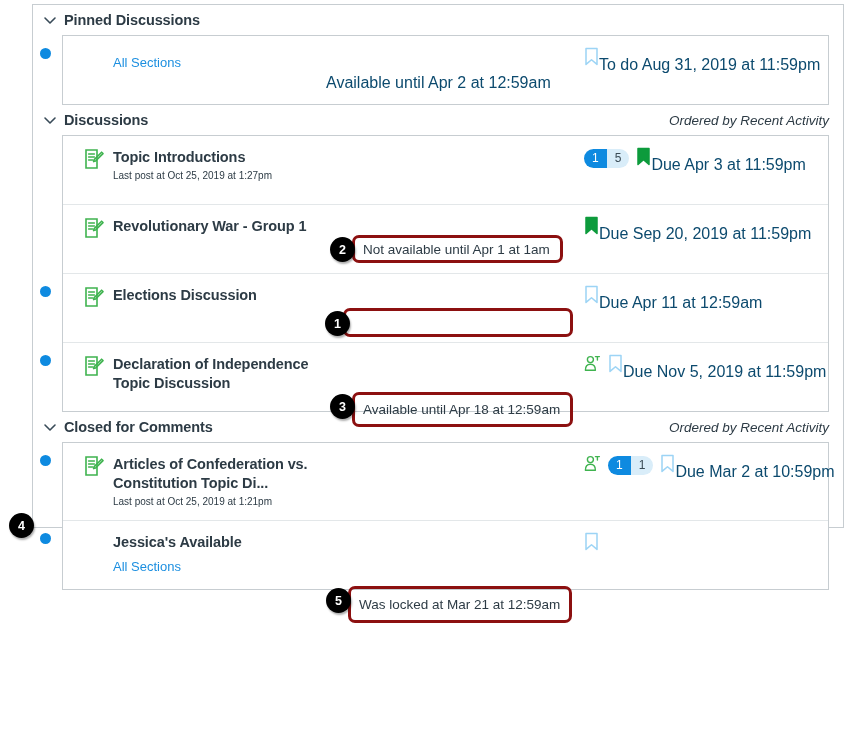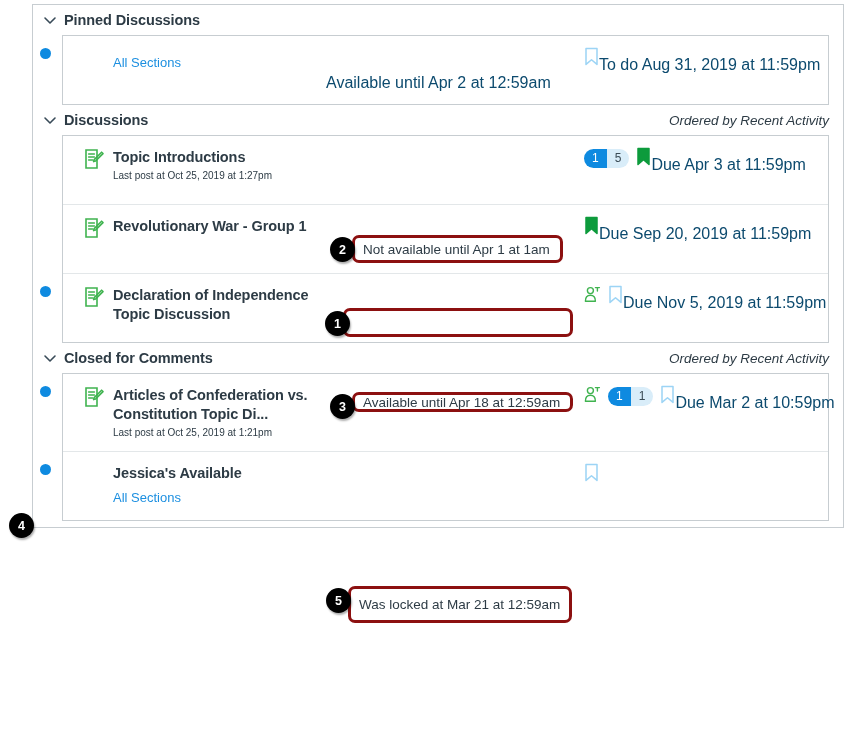--- a/index.html
+++ b/index.html
@@ -307,20 +307,42 @@
           <div class="row">
             <span class="unread-dot"></span>
             <span class="disc-icon">
               <svg width="22" height="22" viewBox="0 0 22 22" aria-hidden="true">
                 <path d="M3 2 H14 V20 H3 Z" fill="none" stroke="#3FB34F" stroke-width="1.6"></path>
                 <path d="M5.6 6 H11.4 M5.6 9 H11.4 M5.6 12 H9.6" stroke="#3FB34F" stroke-width="1.5" stroke-linecap="round"></path>
                 <path d="M18.6 4.2 L20 5.6 L12.6 13 L10.6 13.6 L11.2 11.6 Z" fill="none" stroke="#3FB34F" stroke-width="1.6" stroke-linejoin="round"></path>
               </svg>
             </span>
             <div class="row-main">
+              <div class="row-title">Elections Discussion</div>
+            </div>
+            <div class="row-mid"></div>
+            <div class="row-right">
+              <div class="icon-strip">
+                <span class="ico"><svg width="15" height="19" viewBox="0 0 15 19" aria-hidden="true">
+                    <path d="M2 1.6 H13 V17.4 L7.5 12.7 L2 17.4 Z" fill="none" stroke="#9CD4F5" stroke-width="1.5" stroke-linejoin="round"></path>
+                  </svg></span>
+              </div>
+              <div class="due-text">Due Apr 11 at 12:59am</div>
+            </div>
+          </div>
+          <div class="row">
+            <span class="unread-dot"></span>
+            <span class="disc-icon">
+              <svg width="22" height="22" viewBox="0 0 22 22" aria-hidden="true">
+                <path d="M3 2 H14 V20 H3 Z" fill="none" stroke="#3FB34F" stroke-width="1.6"></path>
+                <path d="M5.6 6 H11.4 M5.6 9 H11.4 M5.6 12 H9.6" stroke="#3FB34F" stroke-width="1.5" stroke-linecap="round"></path>
+                <path d="M18.6 4.2 L20 5.6 L12.6 13 L10.6 13.6 L11.2 11.6 Z" fill="none" stroke="#3FB34F" stroke-width="1.6" stroke-linejoin="round"></path>
+              </svg>
+            </span>
+            <div class="row-main">
               <div class="row-title">Declaration of Independence Topic Discussion</div>
             </div>
             <div class="row-mid"></div>
             <div class="row-right">
               <div class="icon-strip">
                 <span class="ico"><svg width="17" height="17" viewBox="0 0 17 17" aria-hidden="true">
                     <circle cx="6.4" cy="4.6" r="3" fill="none" stroke="#3FB34F" stroke-width="1.4"></circle>
                     <path d="M1.4 15.2 C1.4 11.3 3.6 9.3 6.4 9.3 C9.2 9.3 11.4 11.3 11.4 15.2 Z" fill="none" stroke="#3FB34F" stroke-width="1.4" stroke-linejoin="round"></path>
                     <path d="M11.4 1.6 L15.4 1.6 M13.4 1.6 L13.4 5.1" stroke="#3FB34F" stroke-width="1.4" stroke-linecap="round"></path>
                   </svg></span>
@@ -396,21 +418,21 @@
     </div>
 </div>
 
 <div id="callouts-root">
     <div class="callout-box" style="left: 343px; top: 308px; width: 230px; height: 29px;"></div>
     <div class="callout-num" style="left: 325px; top: 311px;">1</div>
     <div class="callout-box" style="left: 352px; top: 235px; width: 211px; height: 28px;">
       <span>Not available until Apr 1 at 1am</span>
     </div>
     <div class="callout-num" style="left: 330px; top: 237px;">2</div>
-    <div class="callout-box" style="left: 352px; top: 392px; width: 221px; height: 20px;">
+    <div class="callout-box" style="left: 352px; top: 392px; width: 221px; height: 35px;">
       <span>Available until Apr 18 at 12:59am</span>
     </div>
     <div class="callout-num" style="left: 330px; top: 394px;">3</div>
     <div class="callout-num" style="left: 9px; top: 513px;">4</div>
     <div class="callout-box" style="left: 348px; top: 586px; width: 224px; height: 37px;">
       <span>Was locked at Mar 21 at 12:59am</span>
     </div>
     <div class="callout-num" style="left: 326px; top: 588px;">5</div>
   </div>
 

